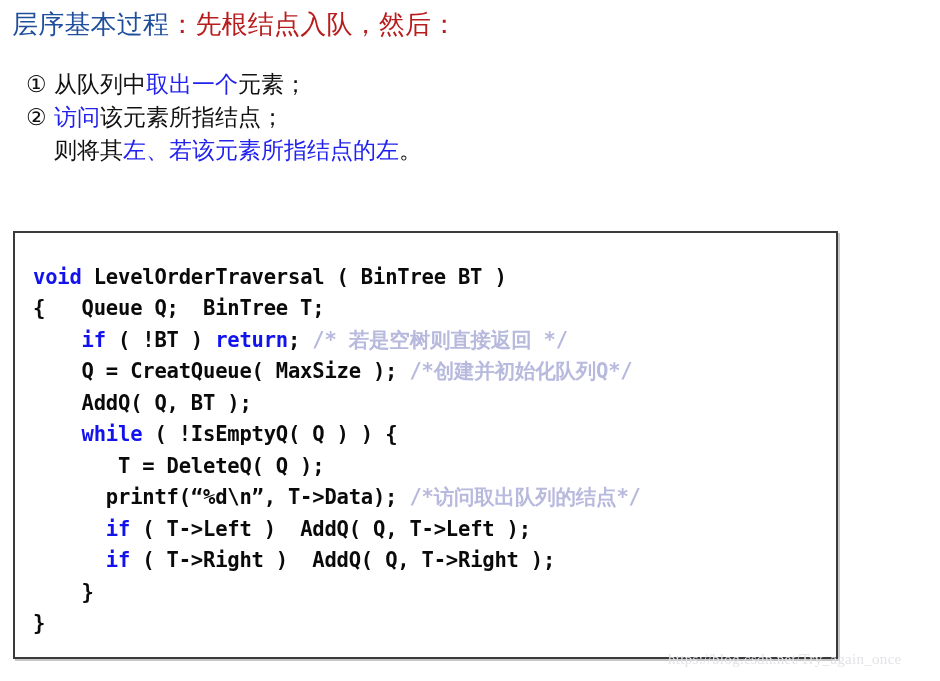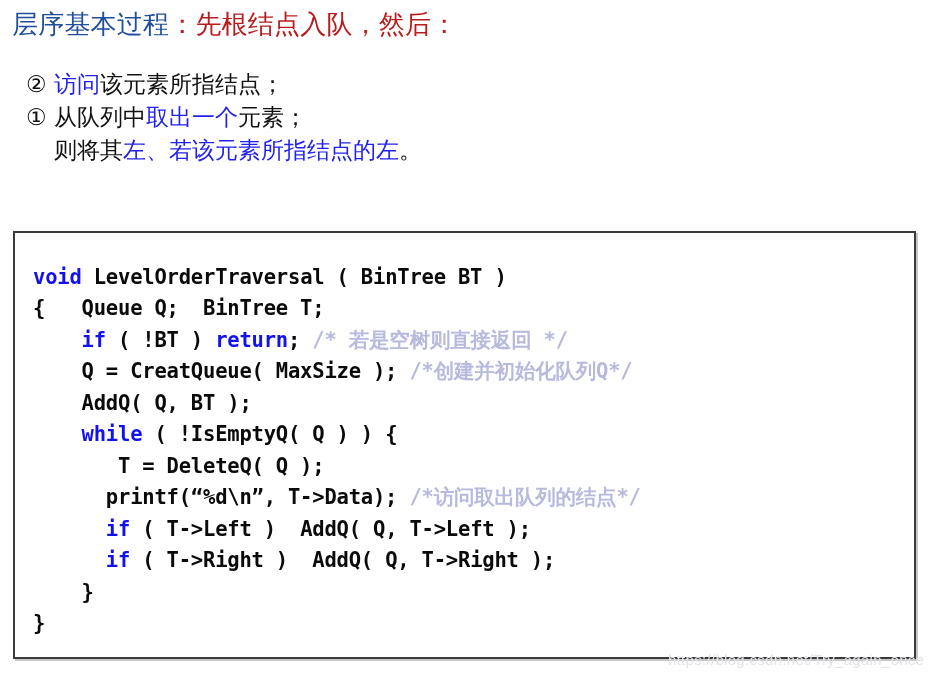--- a/index.html
+++ b/index.html
@@ -53,21 +53,21 @@
     padding-left: 28px;
     white-space: nowrap;
   }
   .hl { color: #2222EE; }
 
   
   .code-box {
     position: absolute;
     left: 13px;
     top: 231px;
-    width: 903px;
+    width: 825px;
     height: 428px;
     box-sizing: border-box;
     border: 2px solid #3a3a3a;
     background: #ffffff;
     box-shadow: 2px 2px 0 0 rgba(0,0,0,0.22);
   }
   .code {
     position: absolute;
     left: 18px;
     top: 8px;
@@ -81,41 +81,41 @@
   }
   .code .line { display: block; white-space: pre; }
   .kw  { color: #1212EE; }
   .cm  { color: #b7b9dd; font-weight: bold; margin-top: 20px; }
 
   
   .watermark {
     position: absolute;
     left: 668px;
     top: 651px;
-    font-family: Liberation Sans, sans-serif;
+    font-family: Liberation Serif, serif;
     font-size: 15px;
     color: #e3e3e8;
     letter-spacing: 0.3px;
     white-space: nowrap;
     user-select: none;
   }
 </style>
 </head>
 <body>
 
 <div class="slide-title">
   <span class="t-blue">层序基本过程</span><span class="t-black">：先根结点入队，然后：</span>
 </div>
 
 <div class="steps" id="steps-list">
     <div class="step">
-      <div><span class="step-num">②</span><span class="hl">访问</span><span>该元素所指结点；</span></div>
+      <div><span class="step-num">①</span><span>从队列中</span><span class="hl">取出一个</span><span>元素；</span></div>
     </div>
     <div class="step">
-      <div><span class="step-num">①</span><span>从队列中</span><span class="hl">取出一个</span><span>元素；</span></div>
+      <div><span class="step-num">②</span><span class="hl">访问</span><span>该元素所指结点；</span></div>
     </div>
     <div class="step">
       <div class="step-cont"><span>则将其</span><span class="hl">左、若该元素所指结点的左</span><span>。</span></div>
     </div>
   </div>
 
 <div class="code-box">
   <pre class="code" id="code-block"><span class="line"><span class="kw">void</span><span> LevelOrderTraversal ( BinTree BT )</span></span><span class="line"><span>{   Queue Q;  BinTree T;</span></span><span class="line"><span>    </span><span class="kw">if</span><span> ( !BT ) </span><span class="kw">return</span><span>; </span><span class="cm">/* 若是空树则直接返回 */</span></span><span class="line"><span>    Q = CreatQueue( MaxSize ); </span><span class="cm">/*创建并初始化队列Q*/</span></span><span class="line"><span>    AddQ( Q, BT );</span></span><span class="line"><span>    </span><span class="kw">while</span><span> ( !IsEmptyQ( Q ) ) {</span></span><span class="line"><span>       T = DeleteQ( Q );</span></span><span class="line"><span>      printf(“%d\n”, T-&gt;Data); </span><span class="cm">/*访问取出队列的结点*/</span></span><span class="line"><span>      </span><span class="kw">if</span><span> ( T-&gt;Left )  AddQ( Q, T-&gt;Left );</span></span><span class="line"><span>      </span><span class="kw">if</span><span> ( T-&gt;Right )  AddQ( Q, T-&gt;Right );</span></span><span class="line"><span>    }</span></span><span class="line"><span>}</span></span></pre>
 </div>
 

